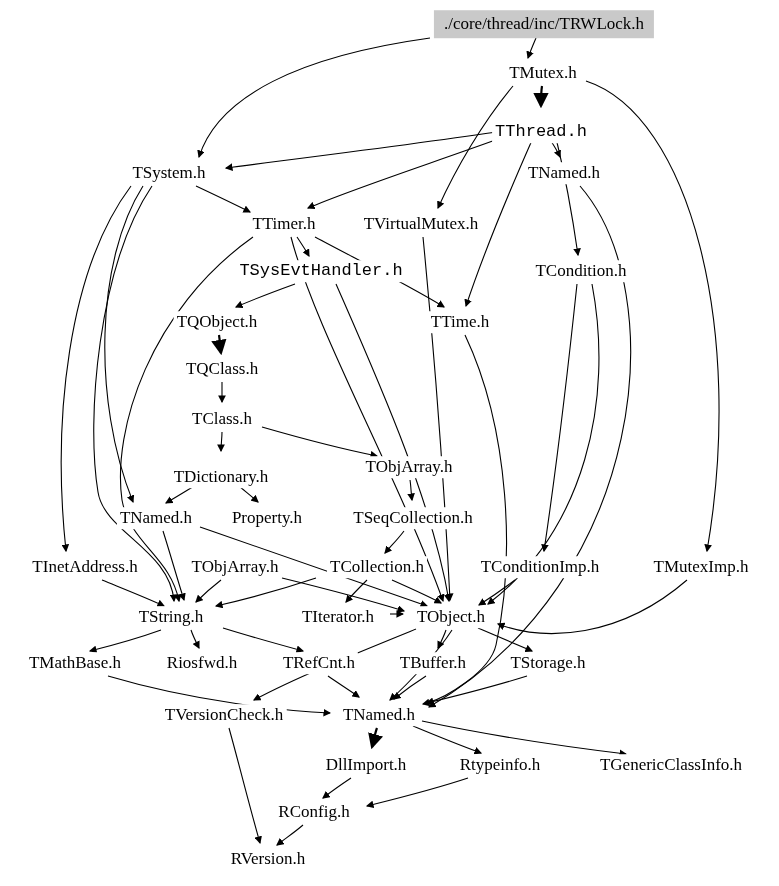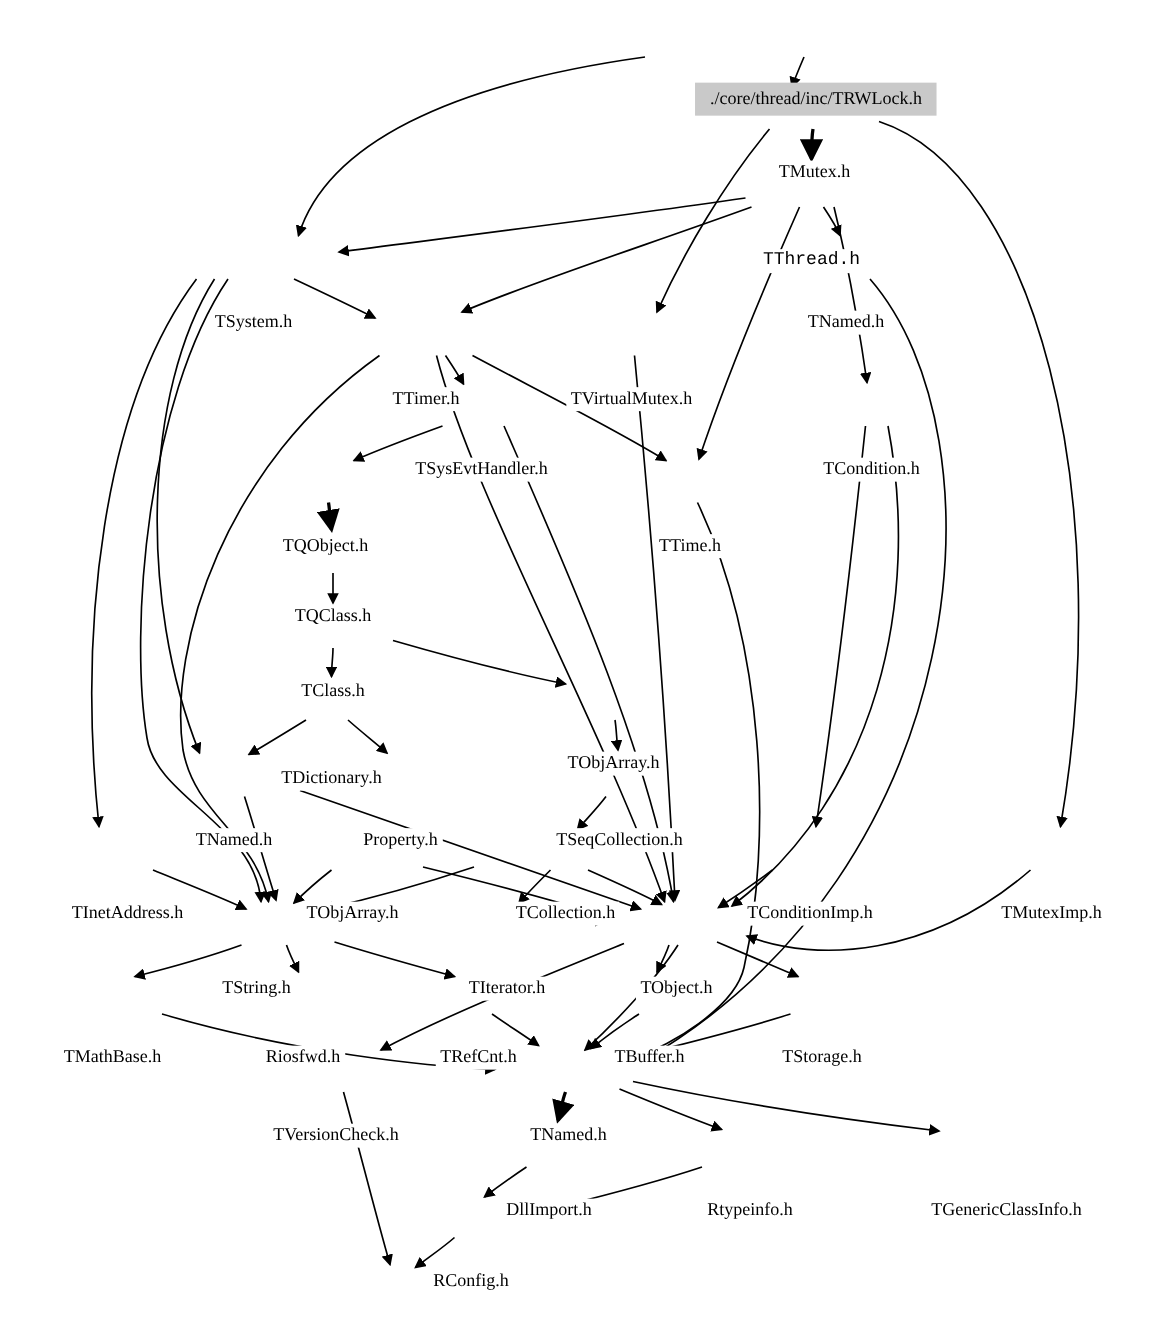--- a/index.html
+++ b/index.html
@@ -11,26 +11,25 @@
     overflow:hidden;
   }
   svg.edge-layer{position:absolute;left:0;top:0;width:779px;height:886px;}
   .edge{fill:none;stroke:#000000;stroke-width:1.1;}
   .edge.thick{stroke-width:2.2;}
   .node{
     position:absolute;
     transform:translate(-50%,-50%);
     background:#ffffff;
     padding:1px 3px;
-    font-size:12px;
+    font-size:17px;
     line-height:1.15;
     color:#000000;
     white-space:nowrap;
     cursor:pointer;
-    margin-top:42px;
   }
   .node.root{
     background:#c9c9c9;
     padding:4px 10px;
     cursor:default;
   }
 </style>
 </head>
 <body>
 
@@ -107,21 +106,21 @@
       </g>
   </svg>
   <div id="nodes-layer">
       <div class="node root" style="left: 544px; top: 24px;"><span>./core/thread/inc/TRWLock.h</span></div>
       <div class="node" style="left: 543px; top: 73px;"><span>TMutex.h</span></div>
       <div class="node" style="left: 541px; top: 132px; font-family: Liberation Mono, monospace;"><span>TThread.h</span></div>
       <div class="node" style="left: 169px; top: 173px;"><span>TSystem.h</span></div>
       <div class="node" style="left: 564px; top: 173px;"><span>TNamed.h</span></div>
       <div class="node" style="left: 284px; top: 224px;"><span>TTimer.h</span></div>
       <div class="node" style="left: 421px; top: 224px;"><span>TVirtualMutex.h</span></div>
-      <div class="node" style="left: 321px; top: 271px;"><span>TSysEvtHandler.h</span></div>
+      <div class="node" style="left: 321px; top: 271px; font-family: Liberation Mono, monospace;"><span>TSysEvtHandler.h</span></div>
       <div class="node" style="left: 581px; top: 271px;"><span>TCondition.h</span></div>
       <div class="node" style="left: 217px; top: 322px;"><span>TQObject.h</span></div>
       <div class="node" style="left: 460px; top: 322px;"><span>TTime.h</span></div>
       <div class="node" style="left: 222px; top: 369px;"><span>TQClass.h</span></div>
       <div class="node" style="left: 222px; top: 419px;"><span>TClass.h</span></div>
       <div class="node" style="left: 221px; top: 477px;"><span>TDictionary.h</span></div>
       <div class="node" style="left: 409px; top: 467px;"><span>TObjArray.h</span></div>
       <div class="node" style="left: 156px; top: 518px;"><span>TNamed.h</span></div>
       <div class="node" style="left: 267px; top: 518px;"><span>Property.h</span></div>
       <div class="node" style="left: 413px; top: 518px;"><span>TSeqCollection.h</span></div>

